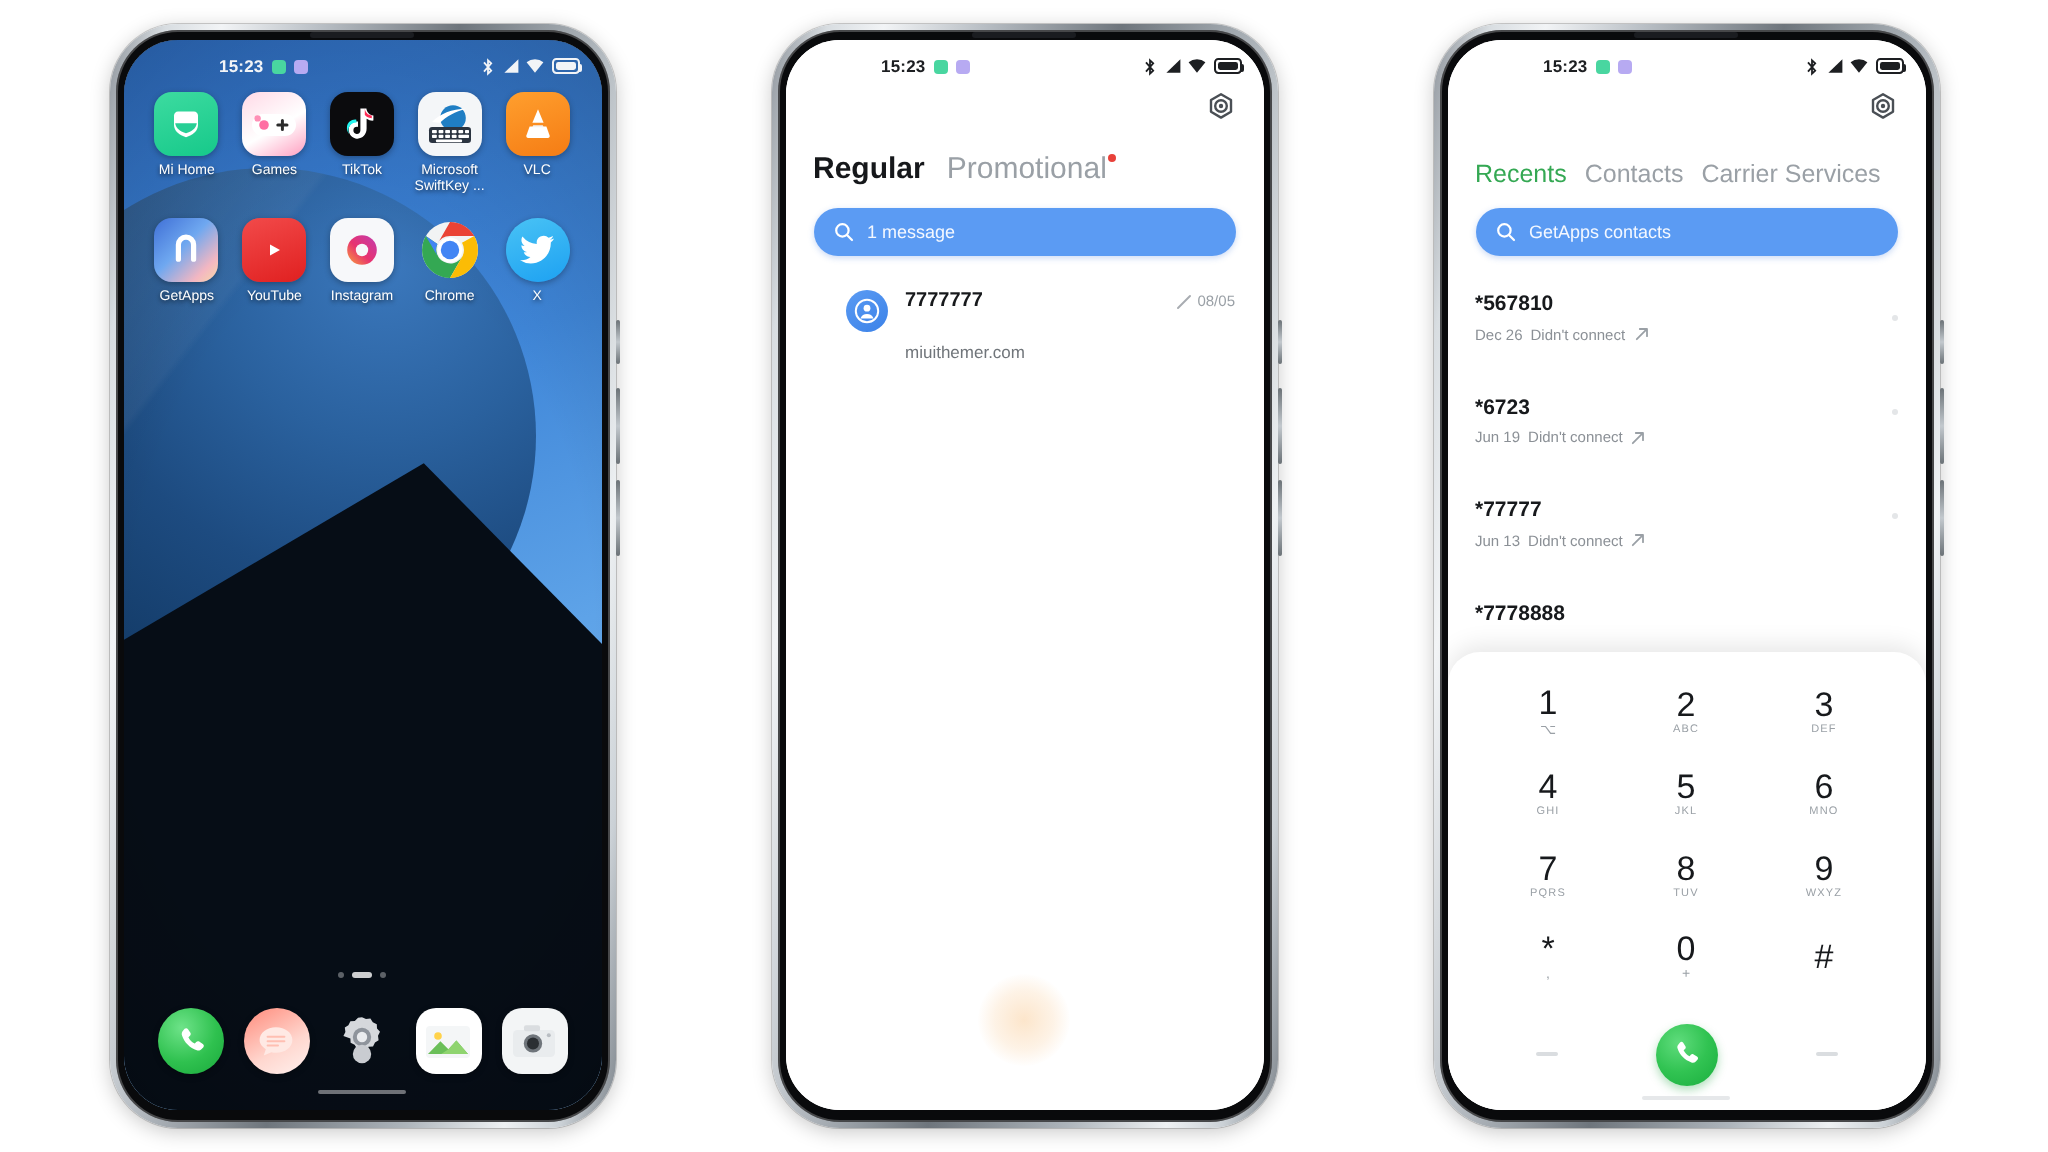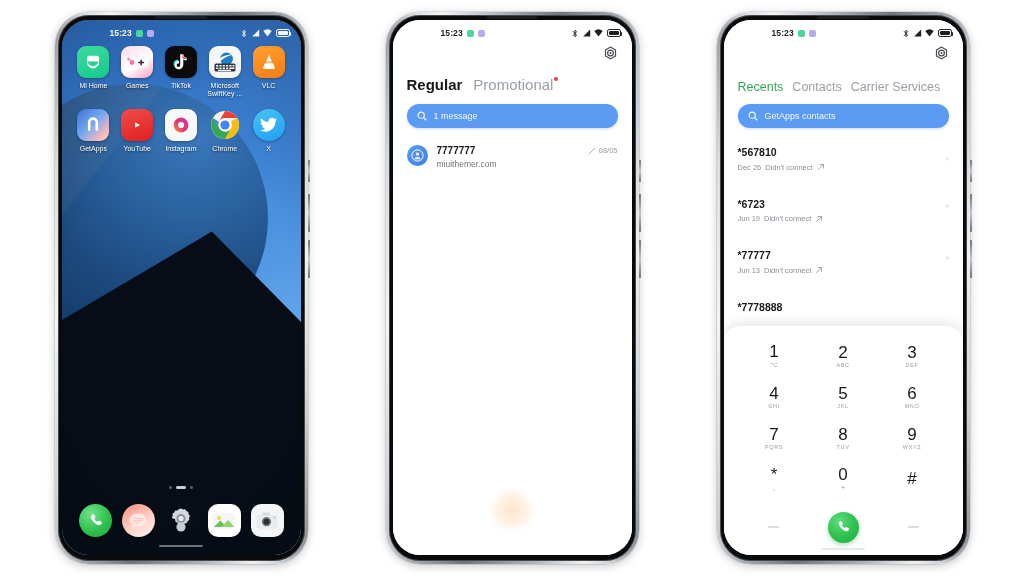--- a/index.html
+++ b/index.html
@@ -188,34 +188,34 @@
     height:24px; border-radius:14px;
     background:#5b9bf3;
     display:flex; align-items:center; gap:7px;
     padding: 0 10px;
     color:#ffffff;
     box-shadow: 0 1px 3px rgba(60,120,220,.28);
   }
   .searchbar .sbtxt{ font-size:9px; color:#f4f8ff; }
 
   
-  .msg-list{ position:absolute; left:0; right:0; top:0; }
+  .msg-list{ position:absolute; left:16px; right:0; top:0; }
   .msg-row{
     display:flex; align-items:flex-start; gap:9px;
     padding: 8px 14px;
   }
   .avatar{
     width:21px;height:21px;border-radius:50%;
     background: linear-gradient(145deg,#5b9bf3,#3b82e8);
     display:flex;align-items:center;justify-content:center; flex:0 0 auto;
     margin-top:1px;
   }
   .msg-main{ flex:1 1 auto; min-width:0;}
   .msg-name{ font-size:10px; font-weight:700; color:#17191c; line-height:1.3;}
-  .msg-prev{ font-size:8.5px; color:#70757a; margin-top:2px; line-height:1.3;}
+  .msg-prev{ font-size:8.5px; color:#70757a; margin-top:14px; line-height:1.3;}
   .msg-meta{ display:flex; align-items:center; gap:3px; flex:0 0 auto; padding-top:2px;}
   .msg-date{ font-size:7.5px; color:#9aa0a6;}
 
   
   .glow{
     position:absolute; width:46px; height:46px; border-radius:50%;
     background: radial-gradient(circle, rgba(250,208,160,.55) 0%, rgba(250,214,172,.30) 45%, rgba(255,255,255,0) 72%);
     left:50%; transform:translateX(-50%); bottom:22px;
   }
 

